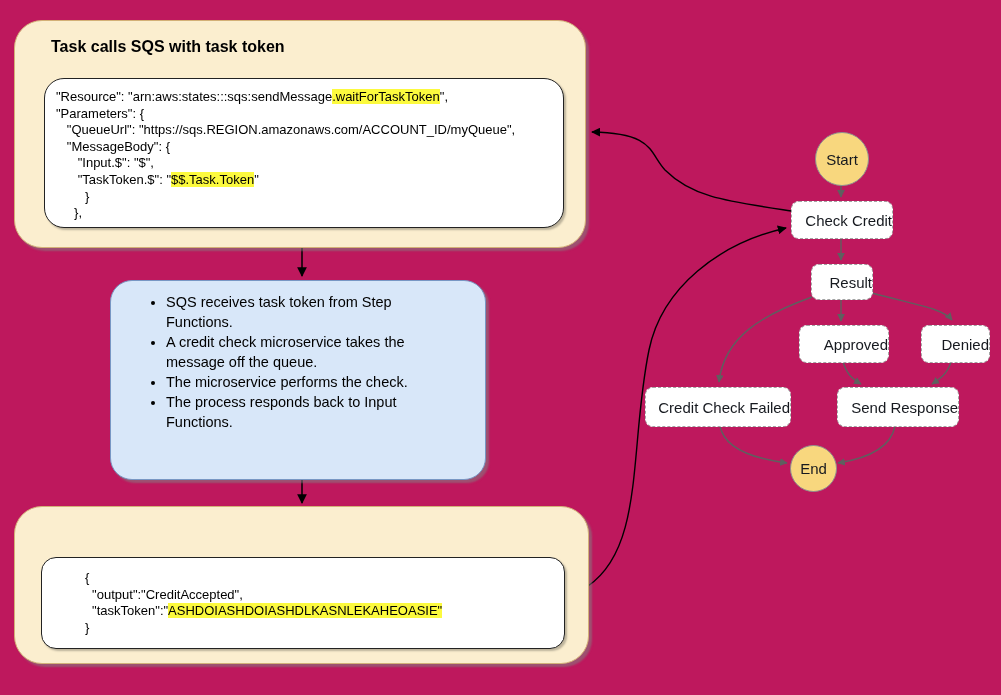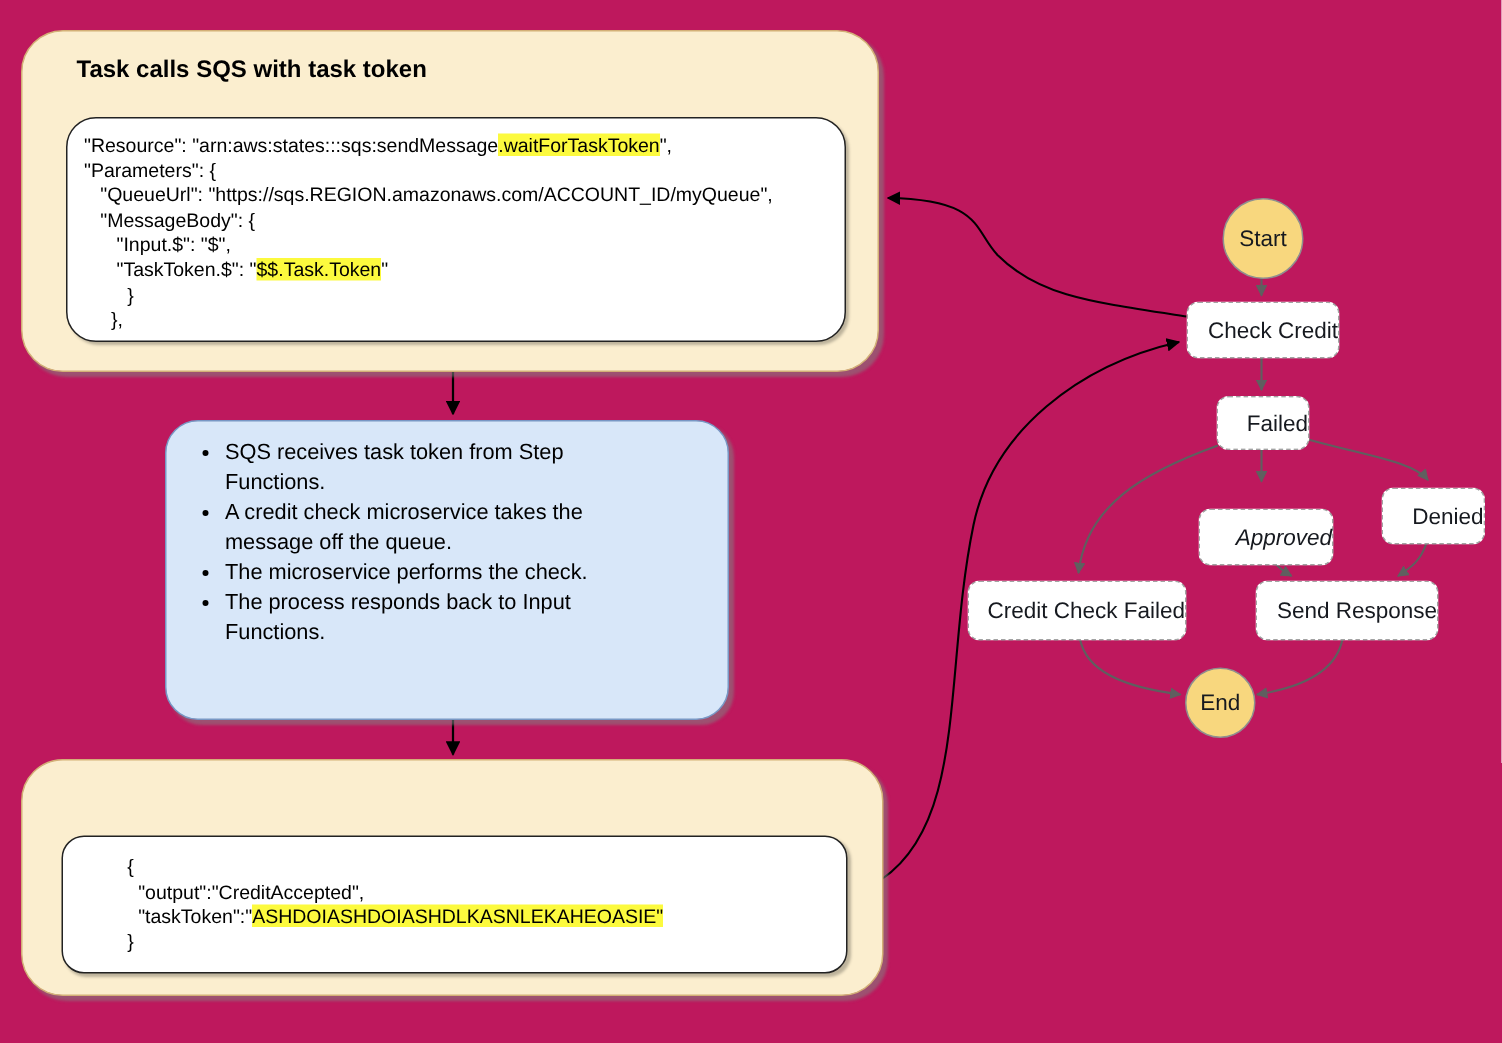--- a/index.html
+++ b/index.html
@@ -22,21 +22,21 @@
   }
   .code-box pre { margin:0; font-family:"Liberation Sans", sans-serif; font-size:13px; line-height:16.6px; white-space:pre; }
   .code-line span.hl { background:var(--highlight); }
 
   .process-box {
     position:absolute; border-radius:22px;
     background:var(--process-fill); border:1.4px solid var(--process-stroke);
     box-shadow:3px 3px 2px rgba(130,130,130,0.55);
   }
   .process-box .panel-title { position:static; display:block; text-align:center; margin-top:14px; }
-  .process-box ul { margin:11px 0 0 0; padding-left:39px; }
+  .process-box ul { margin:11px 0 0 0; padding-left:55px; }
   .process-box li { font-size:14.5px; line-height:20px; max-width:268px; color:#000; }
 
   
   .flow-state {
     position:absolute; background:#fff; border:1.2px dashed #a3a3a3; border-radius:8px;
     display:flex; align-items:center; justify-content:flex-end;
     font-size:15px; color:#16191f; white-space:nowrap;
   }
   .terminal {
     position:absolute; border-radius:50%;
@@ -100,24 +100,24 @@
 
   <div class="terminal" style="left:815px; top:132px; width:52px; height:52px;">
     <span>Start</span>
   </div>
 
   <div class="flow-state" style="left:791px; top:201px; width:100px; height:36px;">
     <span>Check Credit</span>
   </div>
 
   <div class="flow-state" style="left:811px; top:264px; width:60px; height:34px;">
-    <span>Failed</span>
+    <span>Result</span>
   </div>
 
-  <div class="flow-state" style="left:799px; top:339px; width:88px; height:36px;font-style:italic;">
+  <div class="flow-state" style="left:799px; top:325px; width:88px; height:36px;">
     <span>Approved</span>
   </div>
 
   <div class="flow-state" style="left:921px; top:325px; width:67px; height:36px;">
     <span>Denied</span>
   </div>
 
   <div class="flow-state" style="left:837px; top:387px; width:120px; height:38px;">
     <span>Send Response</span>
   </div>

